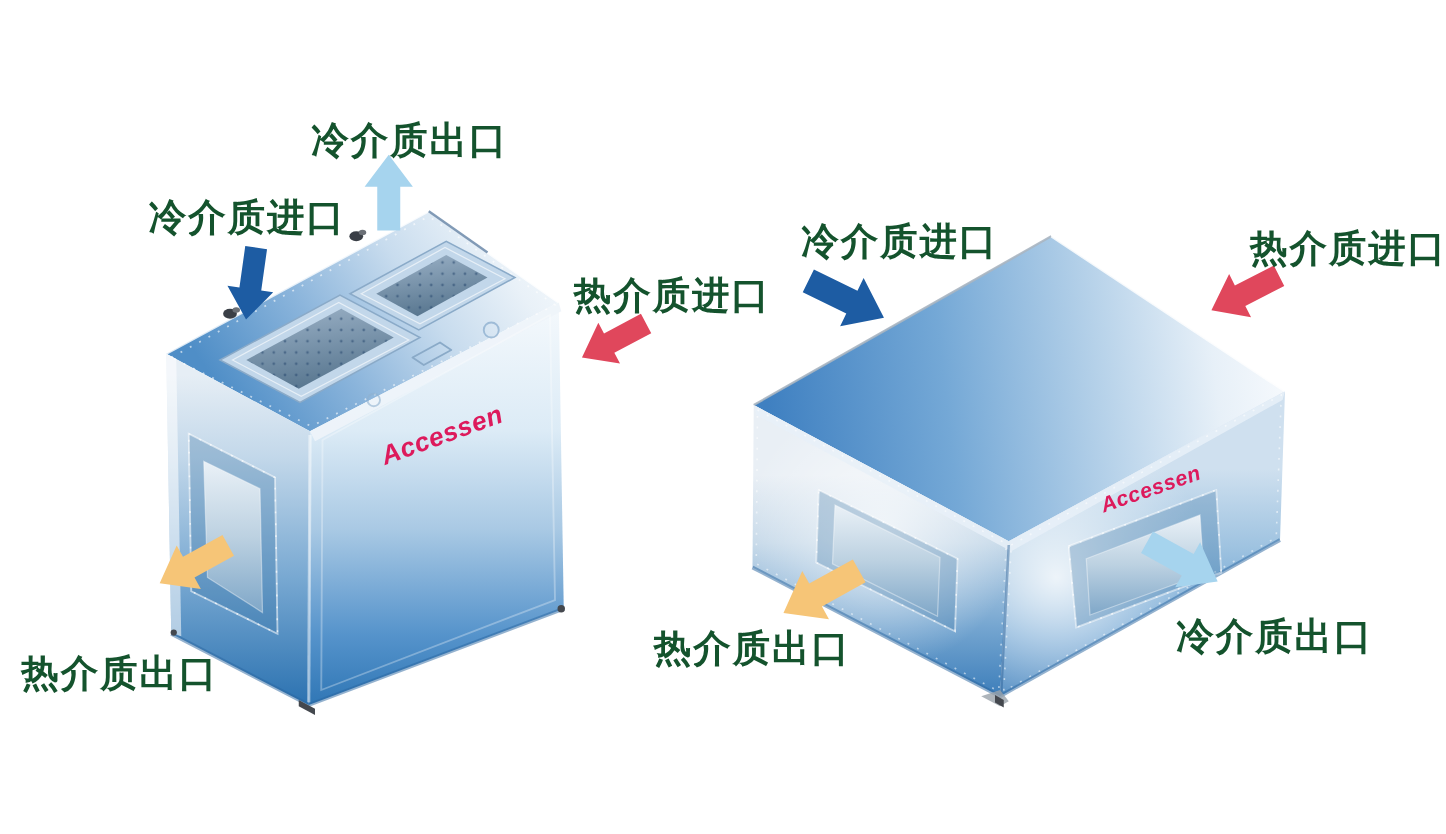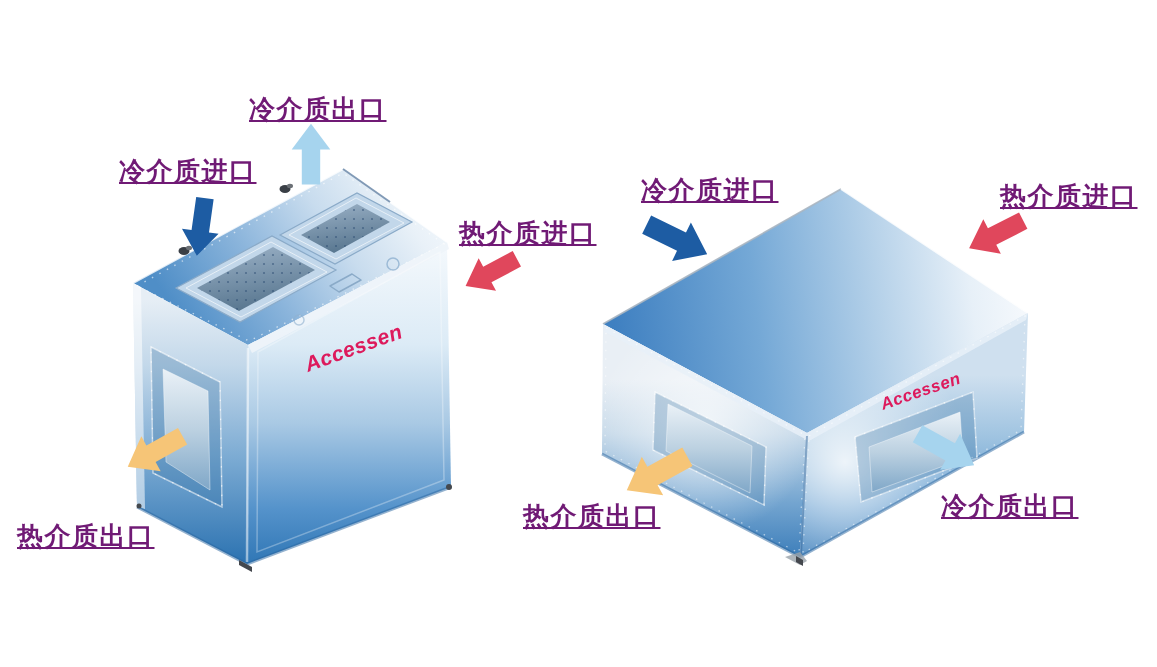--- a/index.html
+++ b/index.html
@@ -6,27 +6,26 @@
   #canvas{
     position:relative;
     width:1157px;height:667px;
     background:#ffffff;
     overflow:hidden;
     font-family:"Liberation Sans","DejaVu Sans",sans-serif;
   }
   #scene{position:absolute;left:0;top:0;}
   .port-label{
     position:absolute;
-    font-size:26px;
+    font-size:30px;
     font-weight:bold;
-    color:#701a75;
+    color:#14532d;
     letter-spacing:1.5px;
     white-space:nowrap;
     font-family:"Liberation Sans","DejaVu Sans",sans-serif;
-    text-decoration:underline;
   }
   .lab-l-cold-out{left:249px;top:92px;}
   .lab-l-cold-in {left:119px;top:154px;}
   .lab-l-hot-in  {left:459px;top:216px;}
   .lab-l-hot-out {left:17px; top:519px;}
   .lab-r-cold-in {left:641px;top:173px;}
   .lab-r-hot-in  {left:1000px;top:179px;}
   .lab-r-hot-out {left:523px;top:499px;}
   .lab-r-cold-out{left:941px;top:489px;}
   .logo-text{

